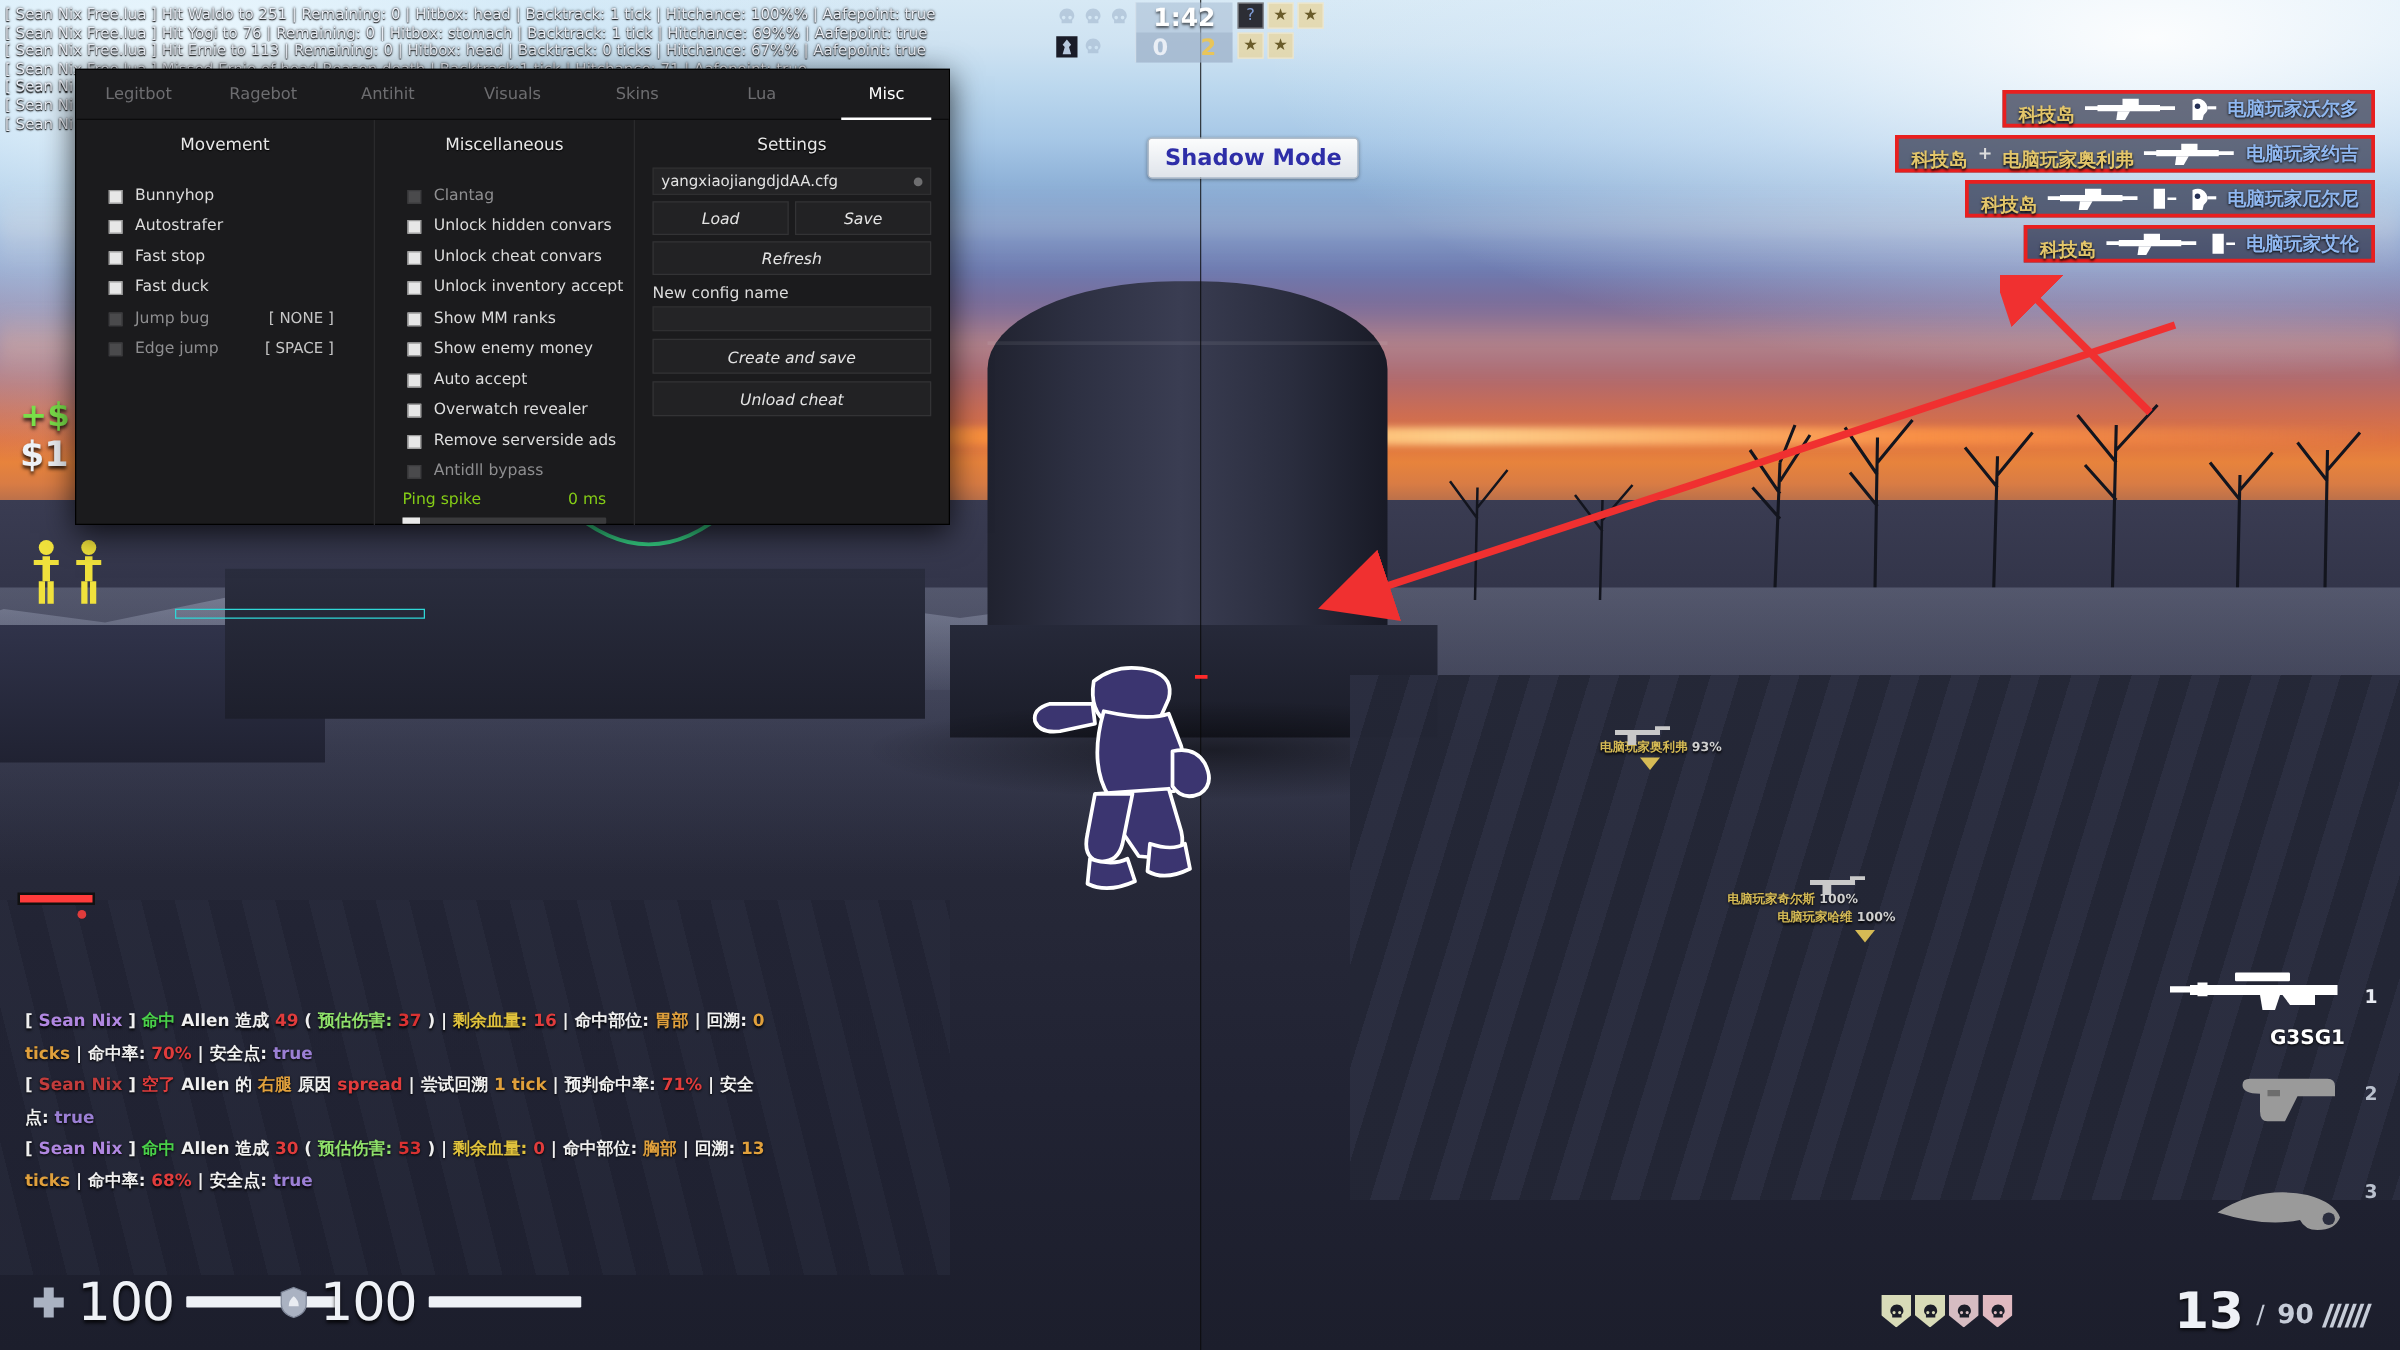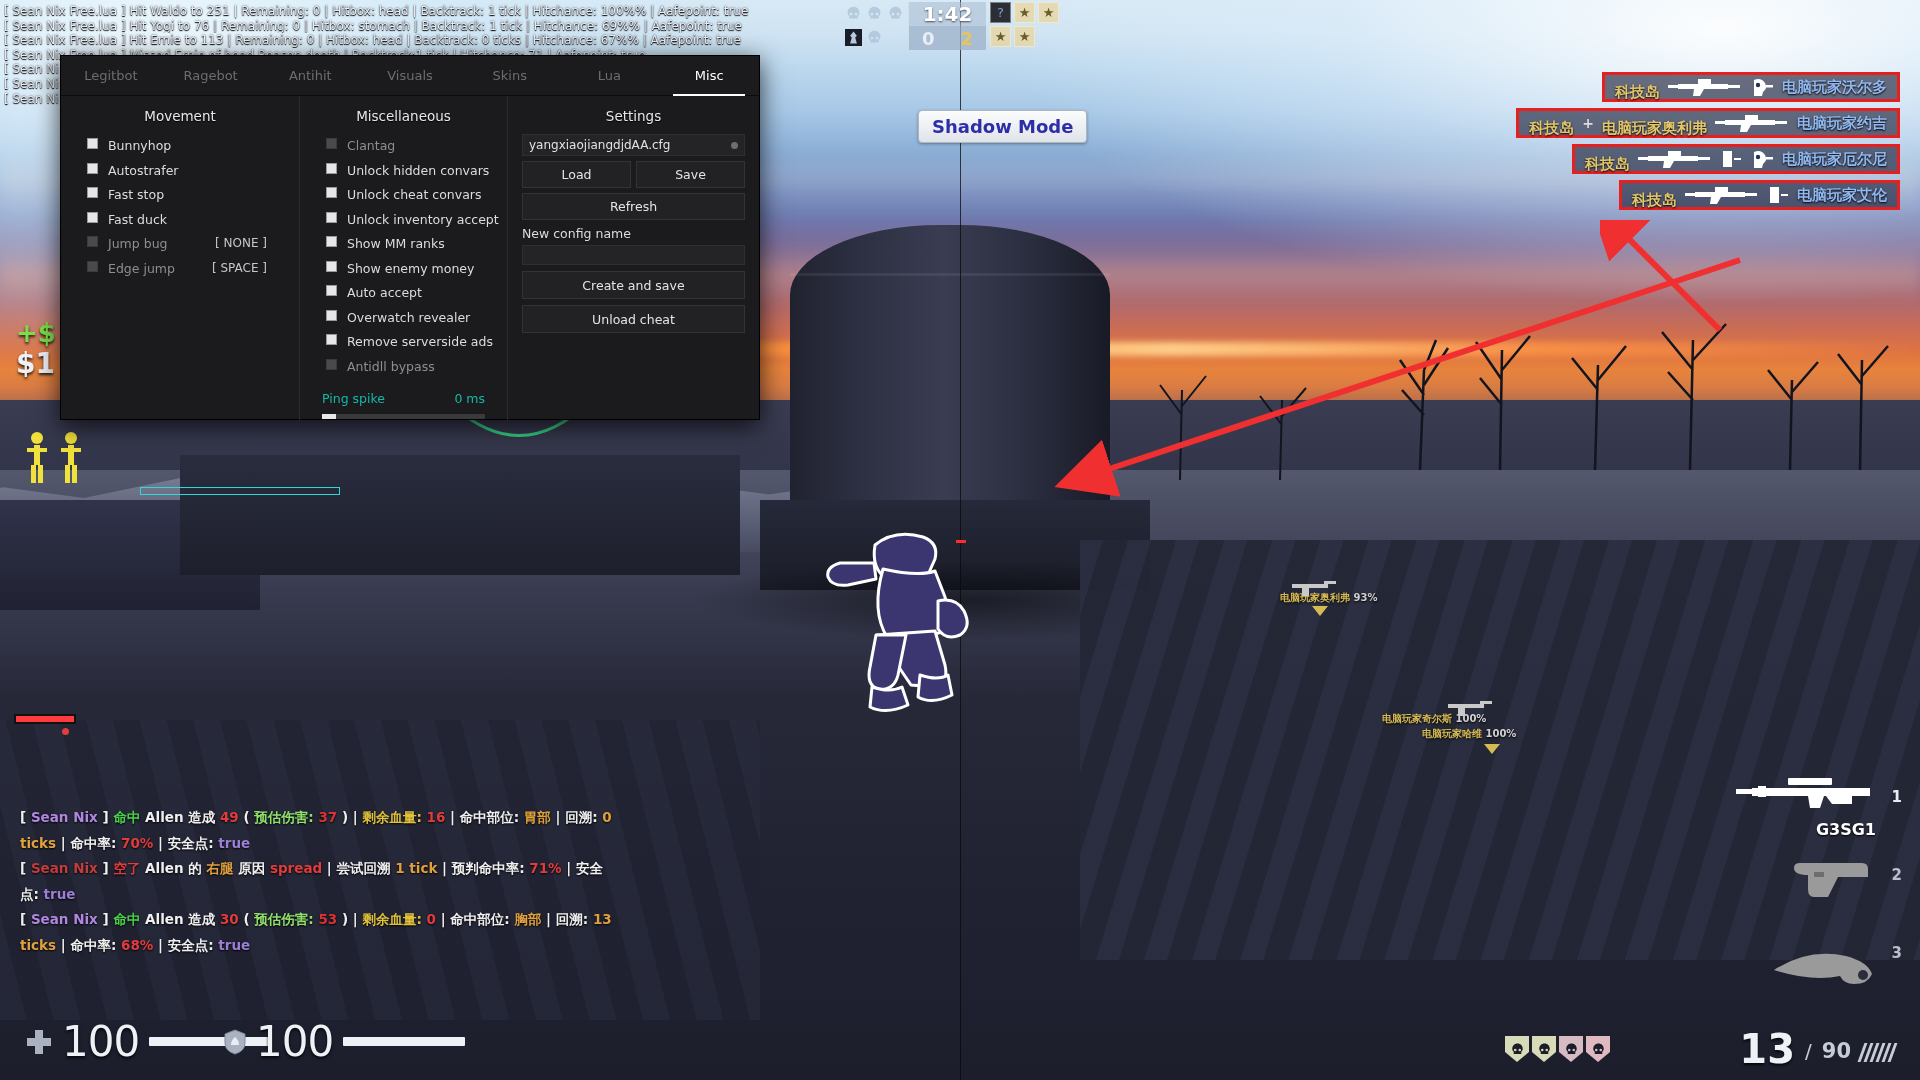--- a/index.html
+++ b/index.html
@@ -128,54 +128,54 @@
   }
   .col-move { width:238px; }
   .col-misc { width:208px; border-left:1px solid #2a2a2c; }
   .col-set  { width:252px; border-left:1px solid #2a2a2c; }
   .col-title {
     font-size:13.5px; color:#e8e8e8; text-align:center; margin:0 0 14px 0;
     text-shadow:0 1px 1px #000;
   }
   .col-set .col-title { margin-bottom:10px; }
   .chk-row {
-    display:flex; align-items:flex-start; height:24.5px; padding-left:26px; cursor:pointer;
+    display:flex; align-items:flex-end; height:24.5px; padding-left:26px; cursor:pointer;
   }
   .chk {
     width:11px; height:11px; background:#e7e7e7; border:1px solid #9a9a9a;
     margin-right:10px; flex:0 0 auto;
   }
   .chk.dim { background:#4a4a4c; border-color:#3b3b3d; }
   .chk-label { font-size:12.5px; color:#dcdcdc; }
   .chk-label.dim { color:#8e8e90; }
   .chk-bind {
     margin-left:auto; padding-right:32px; font-size:12px; color:#c6c6c6;
   }
   .slider-wrap { padding:8px 22px 0 22px; }
-  .slider-head { display:flex; justify-content:space-between; font-size:12.5px; color:#14b8a6; }
+  .slider-head { display:flex; justify-content:space-between; font-size:12.5px; color:#84cc16; }
   .slider-track {
     margin-top:8px; height:5px; background:#3a3a3c; border-radius:1px; position:relative;
   }
   .slider-fill { position:absolute; left:0; top:0; height:5px; width:14px; background:#e9e9e9; }
 
   
   .set-inner { padding:0 14px; }
   .cfg-select {
     height:22px; background:#242426; border:1px solid #2f2f31; display:flex;
     align-items:center; padding:0 6px; font-size:12px; color:#e2e2e2; position:relative;
     margin-bottom:5px;
   }
   .cfg-select .caret {
     position:absolute; right:6px; width:7px; height:7px; background:#6e6e70; border-radius:50%;
   }
   .btn-row { display:flex; gap:5px; margin-bottom:5px; }
   .mbtn {
     flex:1; height:27px; background:#222224; border:1px solid #333335;
     display:flex; align-items:center; justify-content:center;
-    font-size:12.5px; color:#e4e4e4; cursor:pointer;
+    font-size:12.5px; color:#e4e4e4; cursor:pointer;font-style:italic;
   }
   .field-label { font-size:12.5px; color:#dcdcdc; margin:2px 0 4px 0; }
   .cfg-input {
     height:20px; background:#242426; border:1px solid #2f2f31; margin-bottom:6px;
     font-size:12px; color:#cfcfcf; display:flex; align-items:center; padding:0 6px;
   }
 
   
   .killfeed { position:absolute; right:20px; top:72px; display:flex; flex-direction:column; gap:6px; align-items:flex-end; }
   .kf-row {

